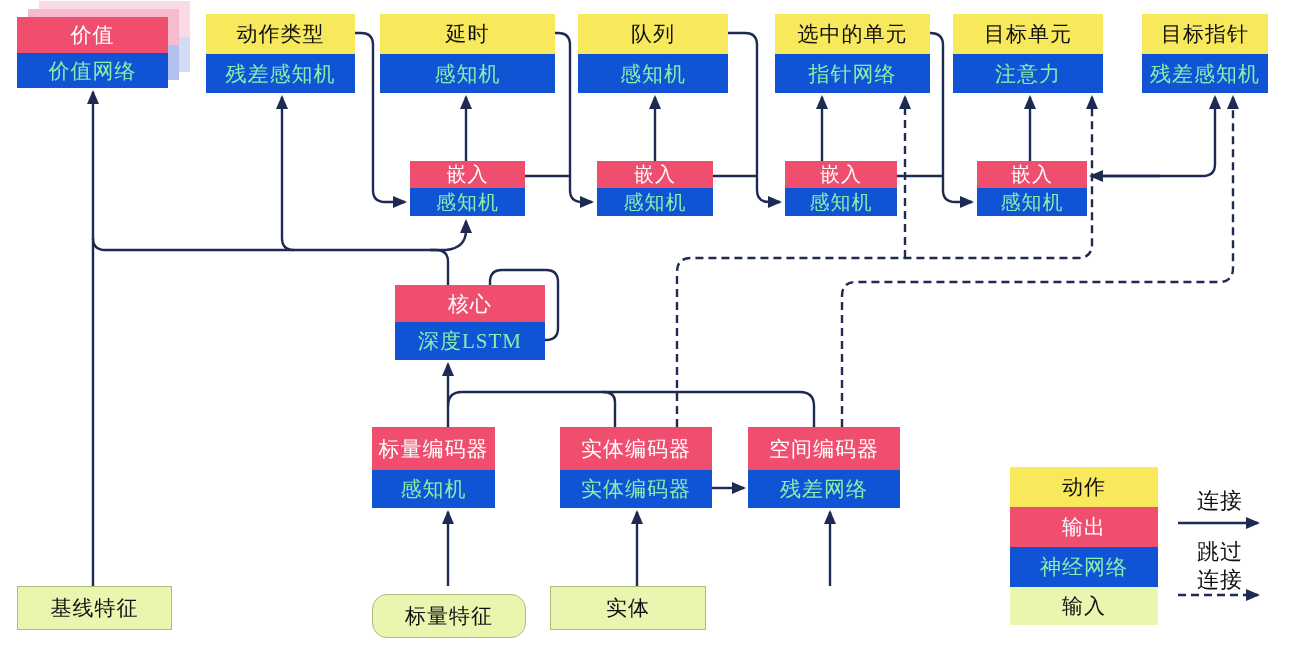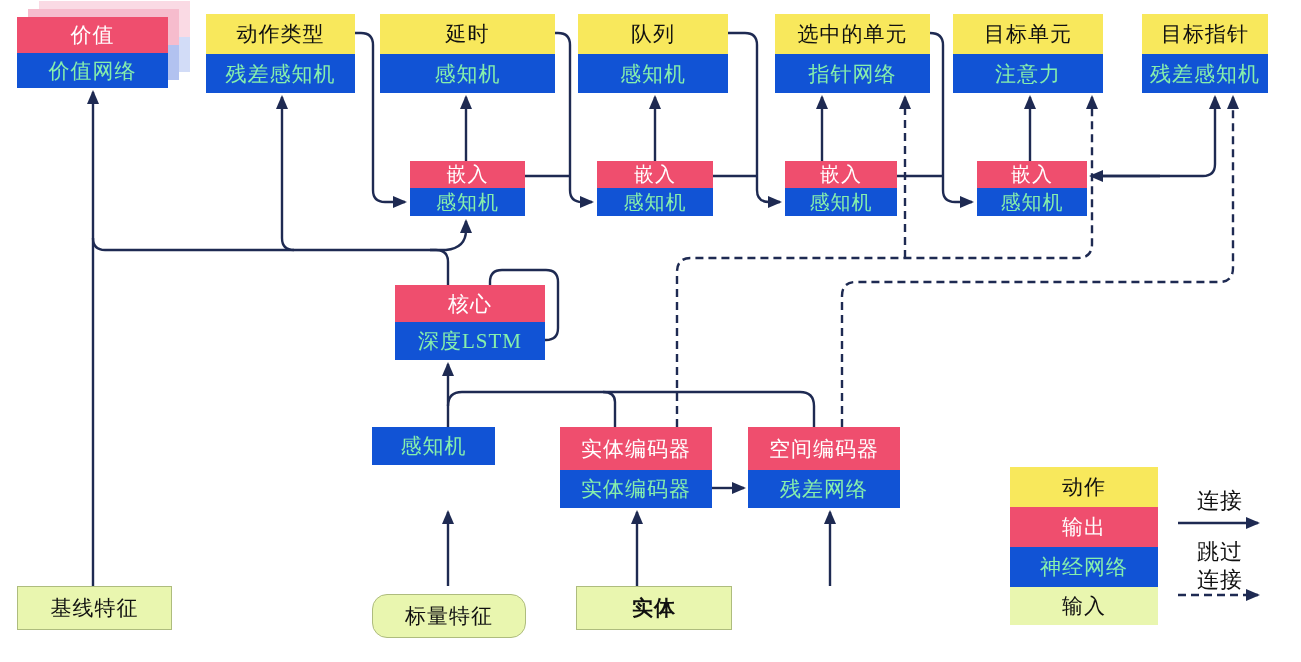--- a/index.html
+++ b/index.html
@@ -131,34 +131,35 @@
     <div class="half out" style="height:27px;">嵌入</div>
     <div class="half net" style="height:28px;">感知机</div>
   </div>
 
   <div class="node" style="left:375px;top:285px;width:150px;margin-left:20px;">
     <div class="half out" style="height:37px;">核心</div>
     <div class="half net" style="height:38px;">深度LSTM</div>
   </div>
 
   <div class="node" style="left:372px;top:427px;width:123px;">
+    <div class="half out" style="height:43px;">标量编码器</div>
     <div class="half net" style="height:38px;">感知机</div>
   </div>
   <div class="node" style="left:560px;top:427px;width:152px;">
     <div class="half out" style="height:43px;">实体编码器</div>
     <div class="half net" style="height:38px;">实体编码器</div>
   </div>
   <div class="node" style="left:748px;top:427px;width:152px;">
     <div class="half out" style="height:43px;">空间编码器</div>
     <div class="half net" style="height:38px;">残差网络</div>
   </div>
 
   <div class="inp" style="left:17px;top:586px;width:153px;height:42px;">基线特征</div>
   <div class="inp" style="left:372px;top:594px;width:152px;height:42px;border-radius:15px;">标量特征</div>
-  <div class="inp" style="left:576px;top:586px;width:154px;height:42px;font-weight:bold;">实体</div>
+  <div class="inp" style="left:550px;top:586px;width:154px;height:42px;">实体</div>
 
   <div class="node" style="left:1010px;top:467px;width:148px;">
     <div class="half act" style="height:40px;">动作</div>
     <div class="half out" style="height:40px;">输出</div>
     <div class="half net" style="height:40px;">神经网络</div>
     <div class="half" style="height:38px;background:#e9f6af;color:#101010;">输入</div>
   </div>
   <div class="legend-label" style="left:1170px;top:486px;width:100px;">连接</div>
   <div class="legend-label" style="left:1170px;top:537px;width:100px;">跳过</div>
   <div class="legend-label" style="left:1170px;top:565px;width:100px;">连接</div>

